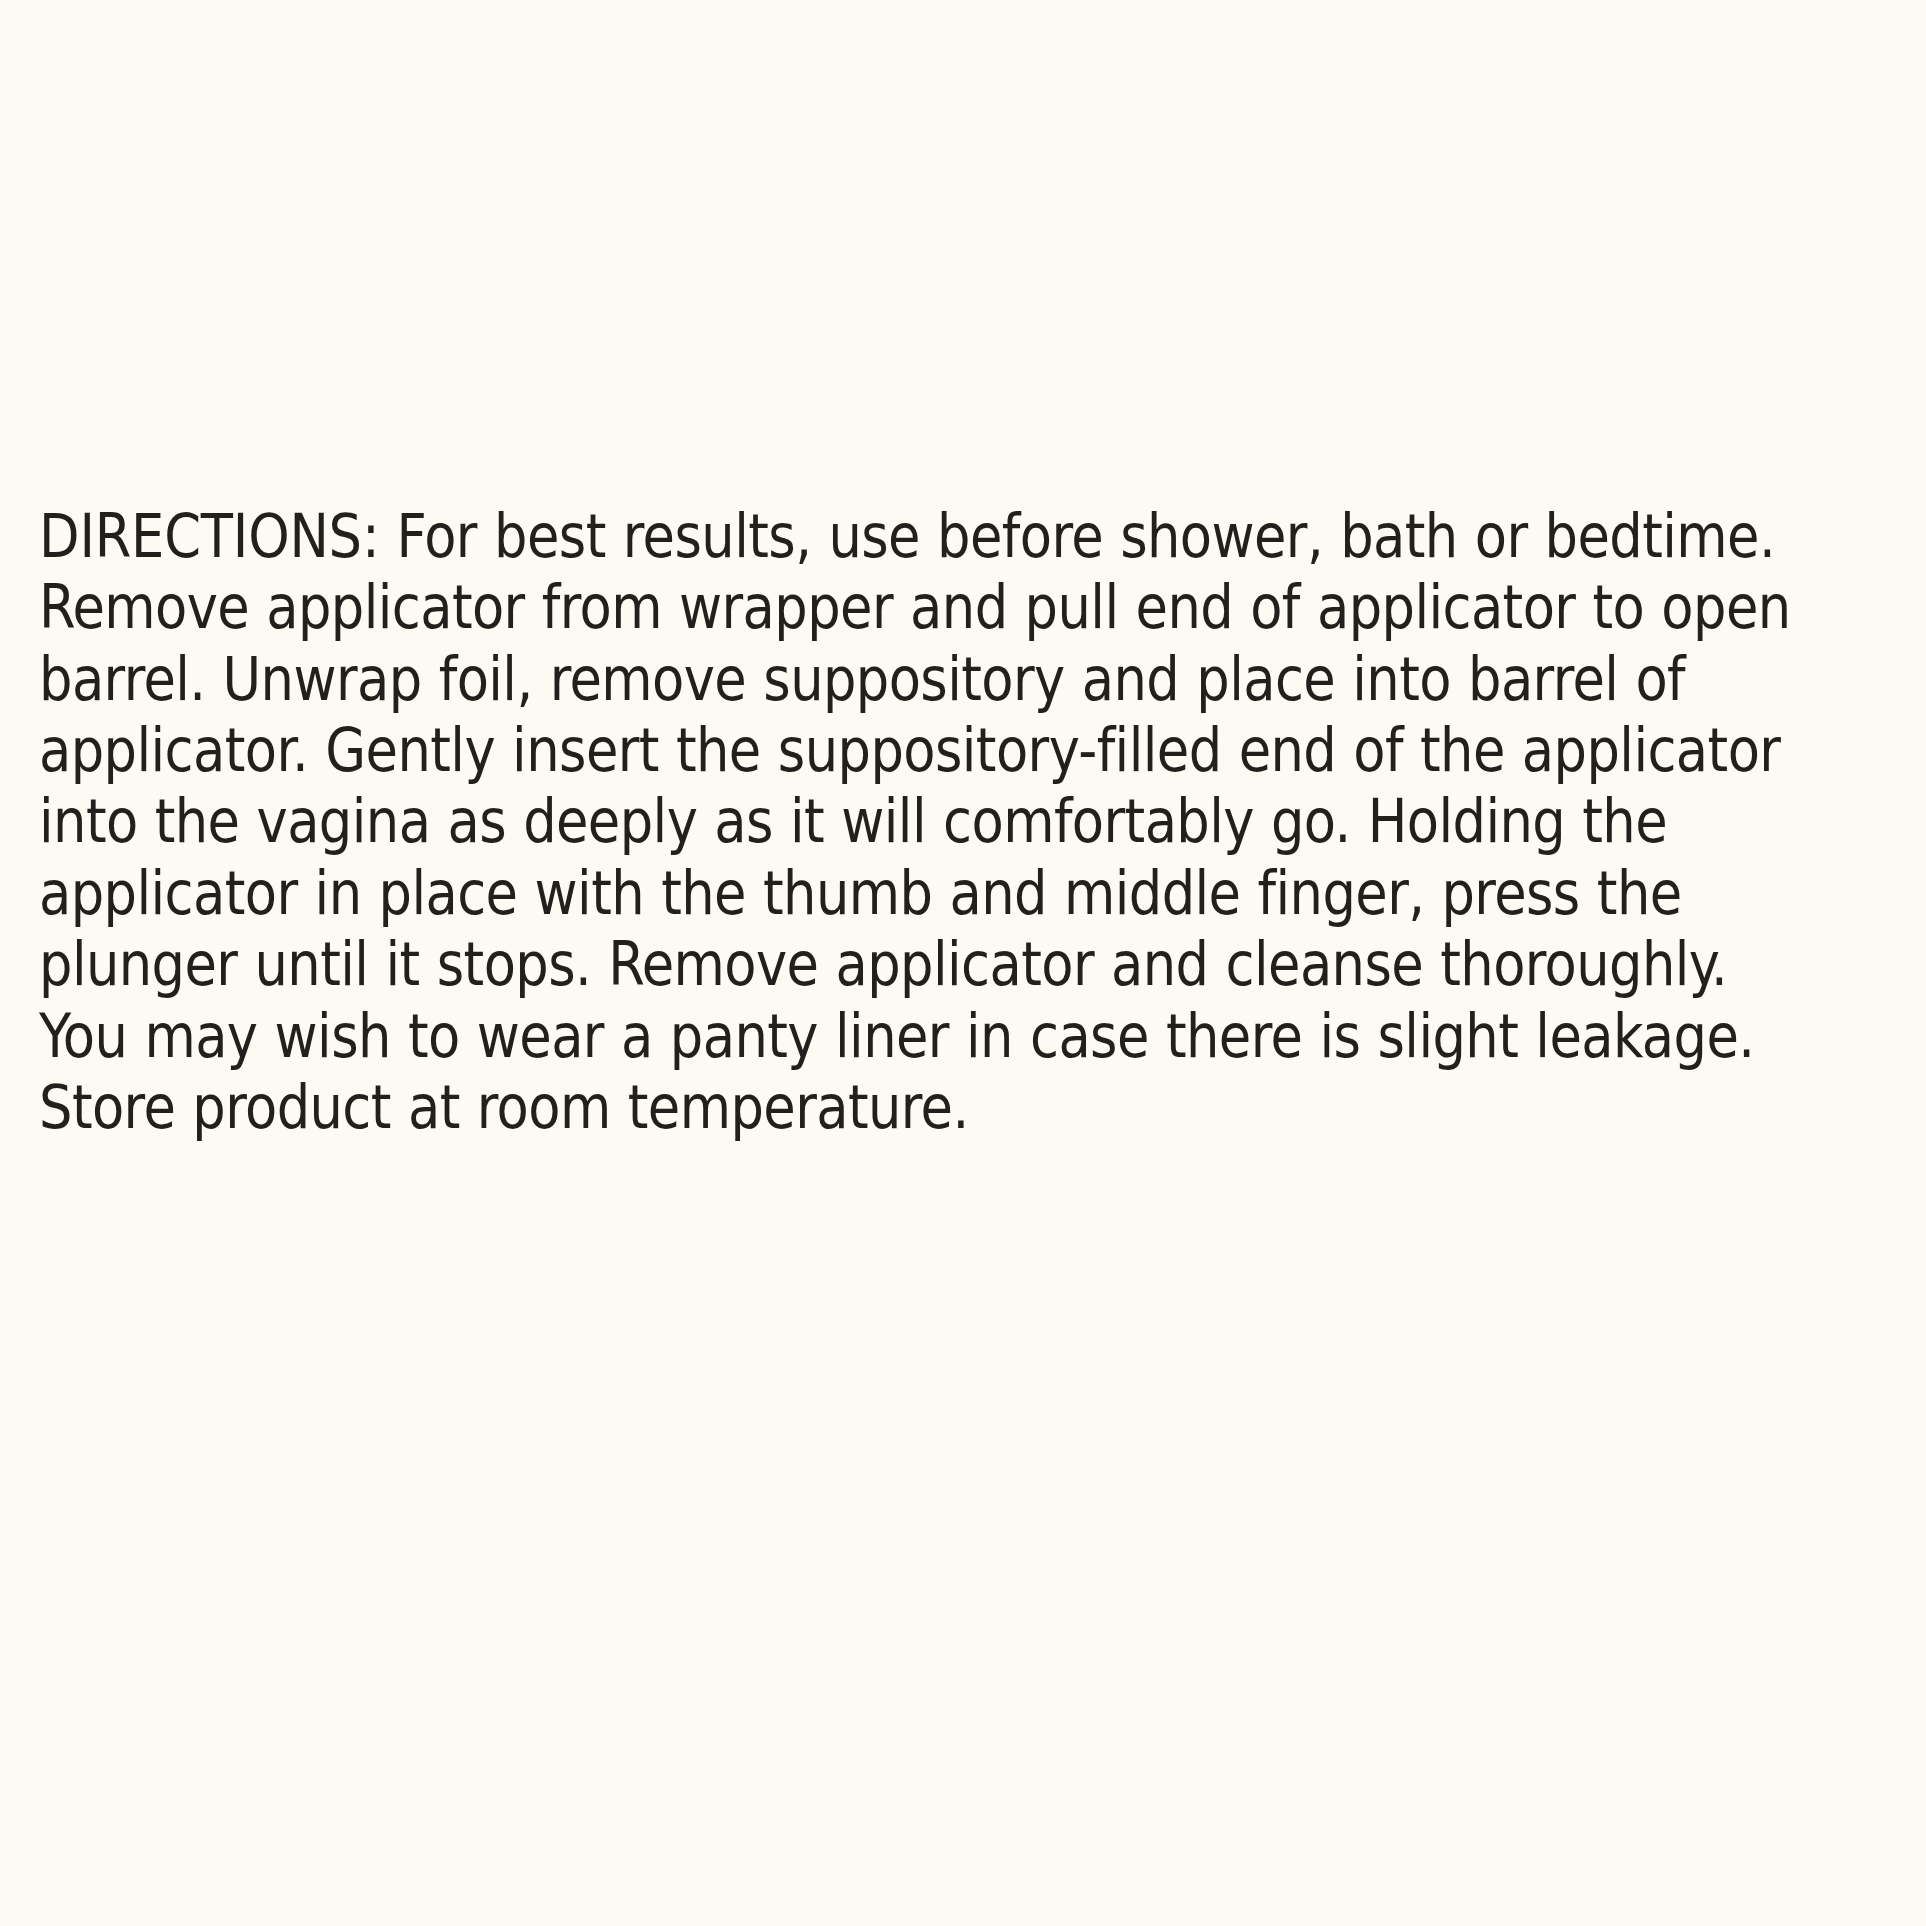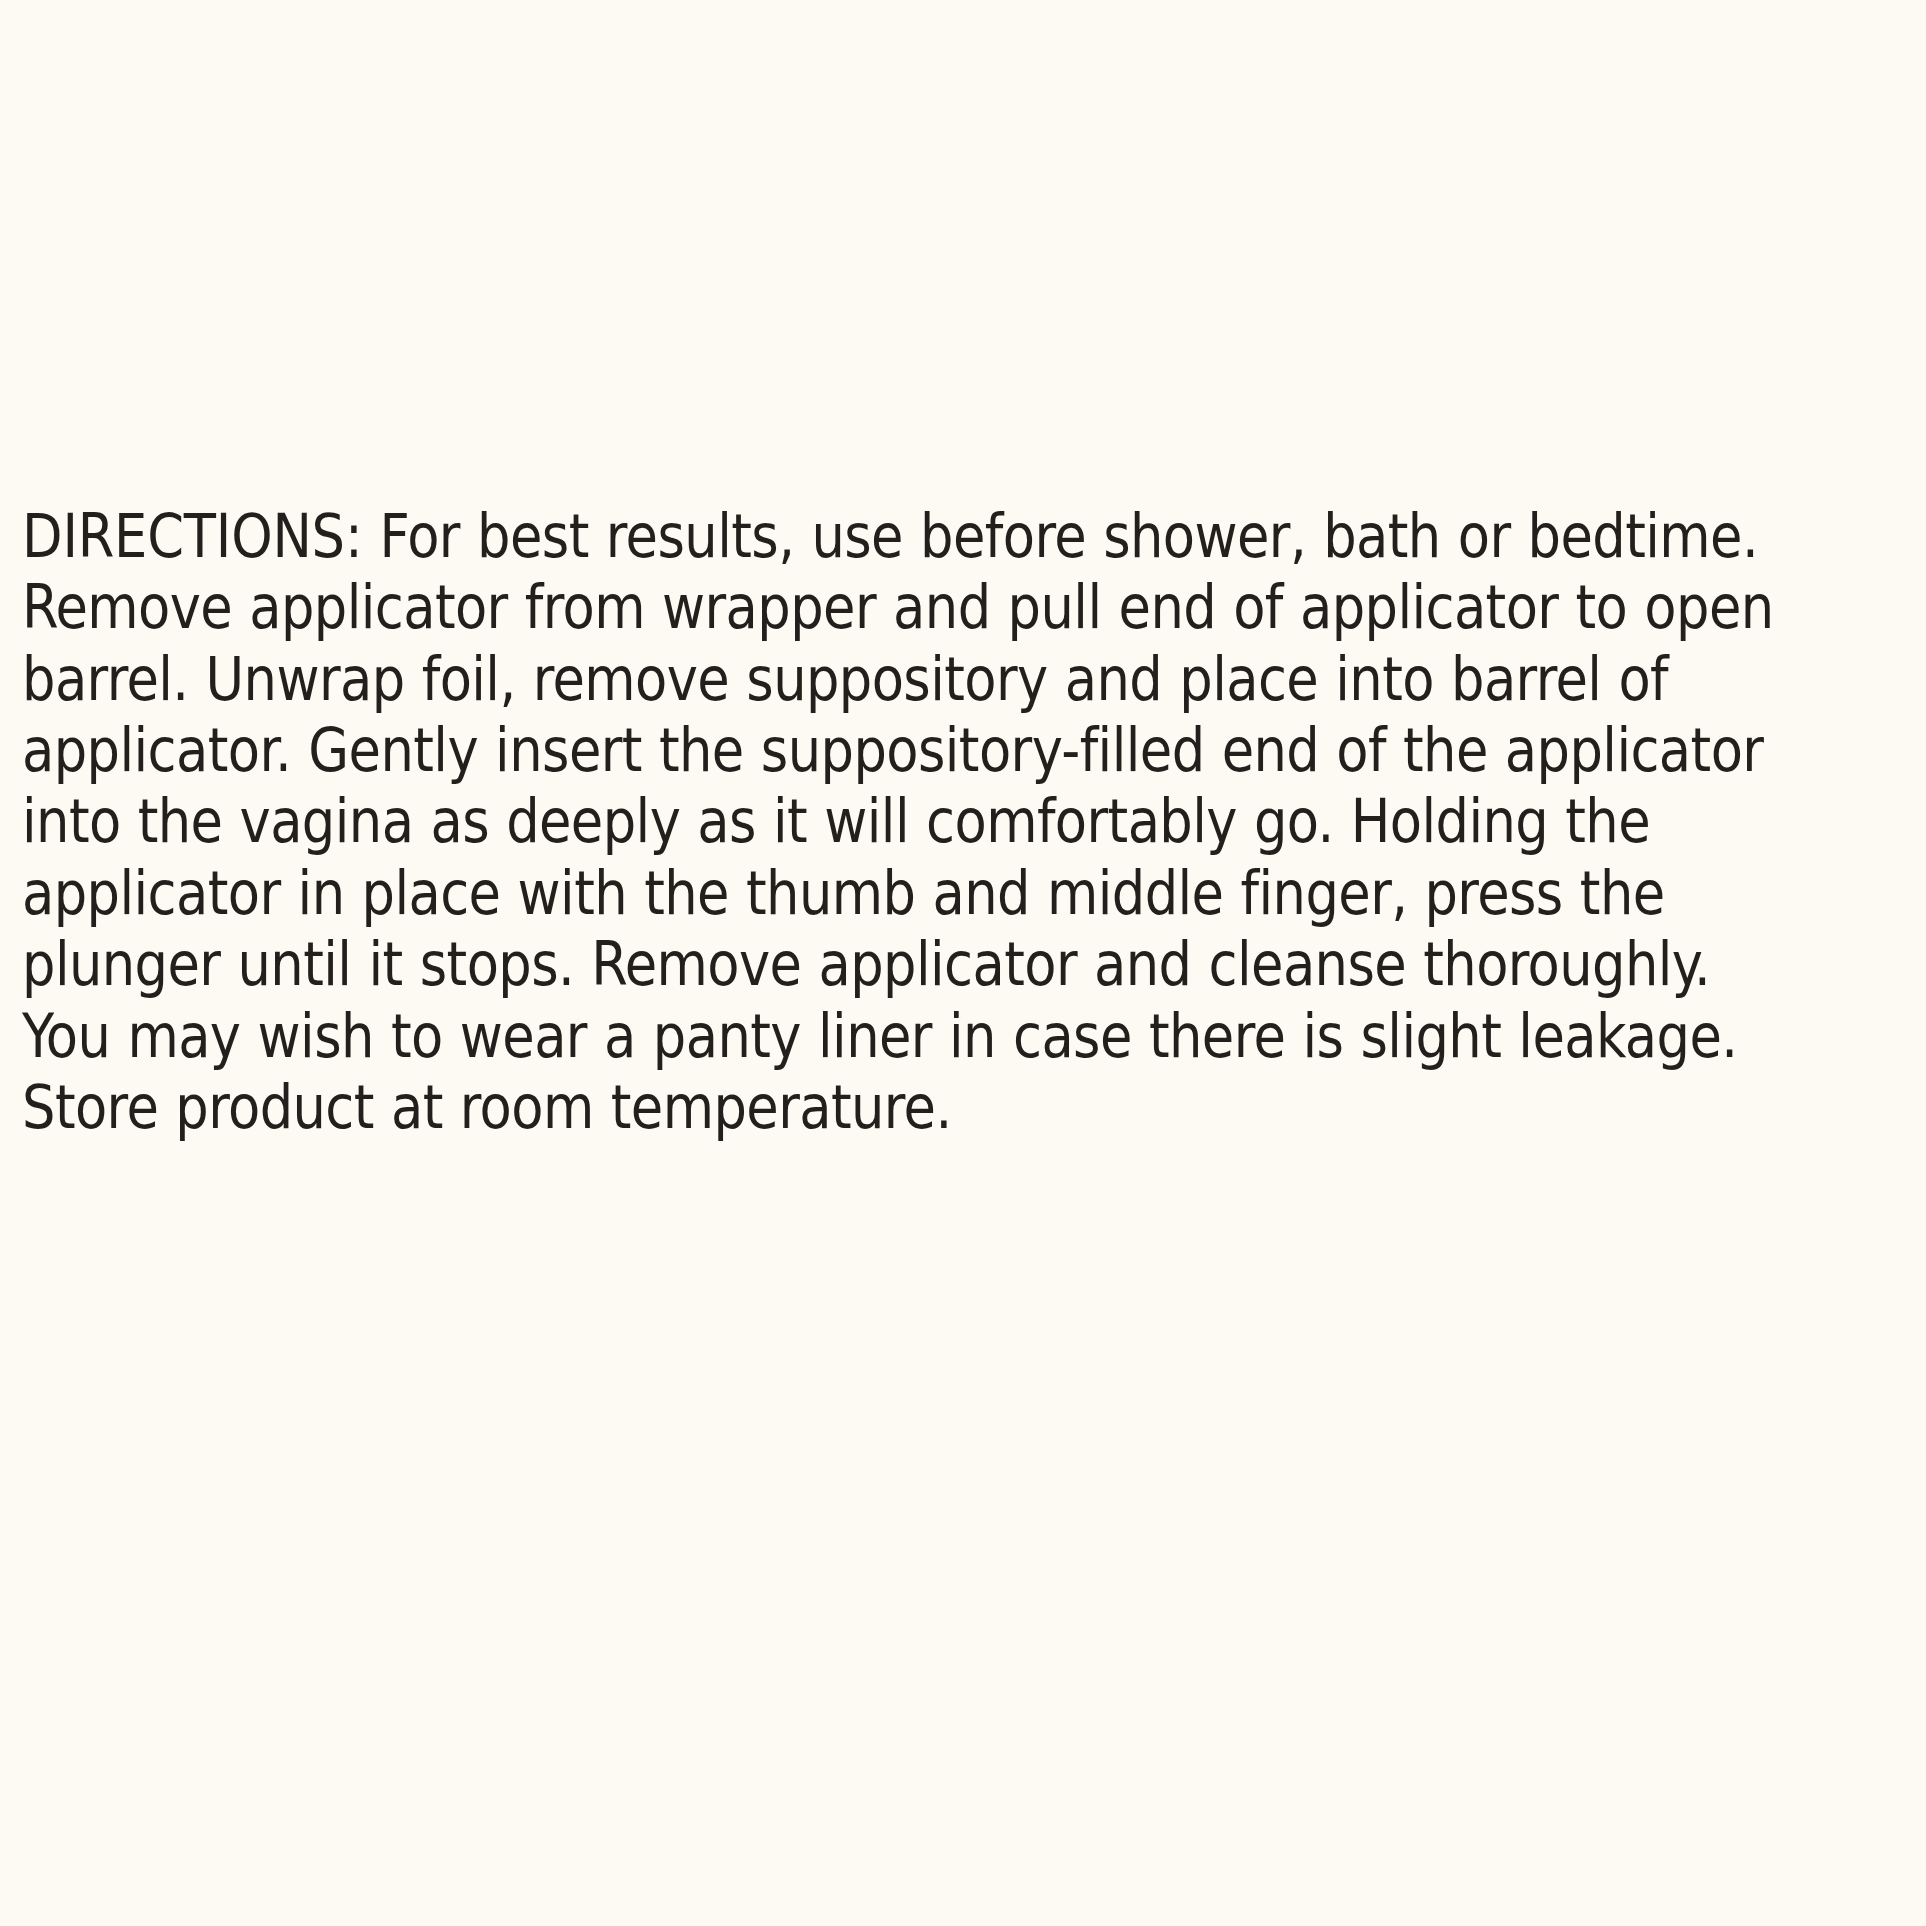--- a/index.html
+++ b/index.html
@@ -19,21 +19,21 @@
     top: 0;
     width: 1927px;
     height: 1927px;
     background: #fdfaf4;
     display: flex;
     align-items: center;
     justify-content: flex-start;
   }
   .directions-block {
     position: absolute;
-    left: 22px;
+    left: 39px;
     top: 500px;
     width: 1861px;
   }
   .directions-text {
     margin: 0;
     font-family: "DejaVu Sans", sans-serif;
     font-size: 61px;
     line-height: 1.17;
     color: #231f1c;
     letter-spacing: -0.6px;

